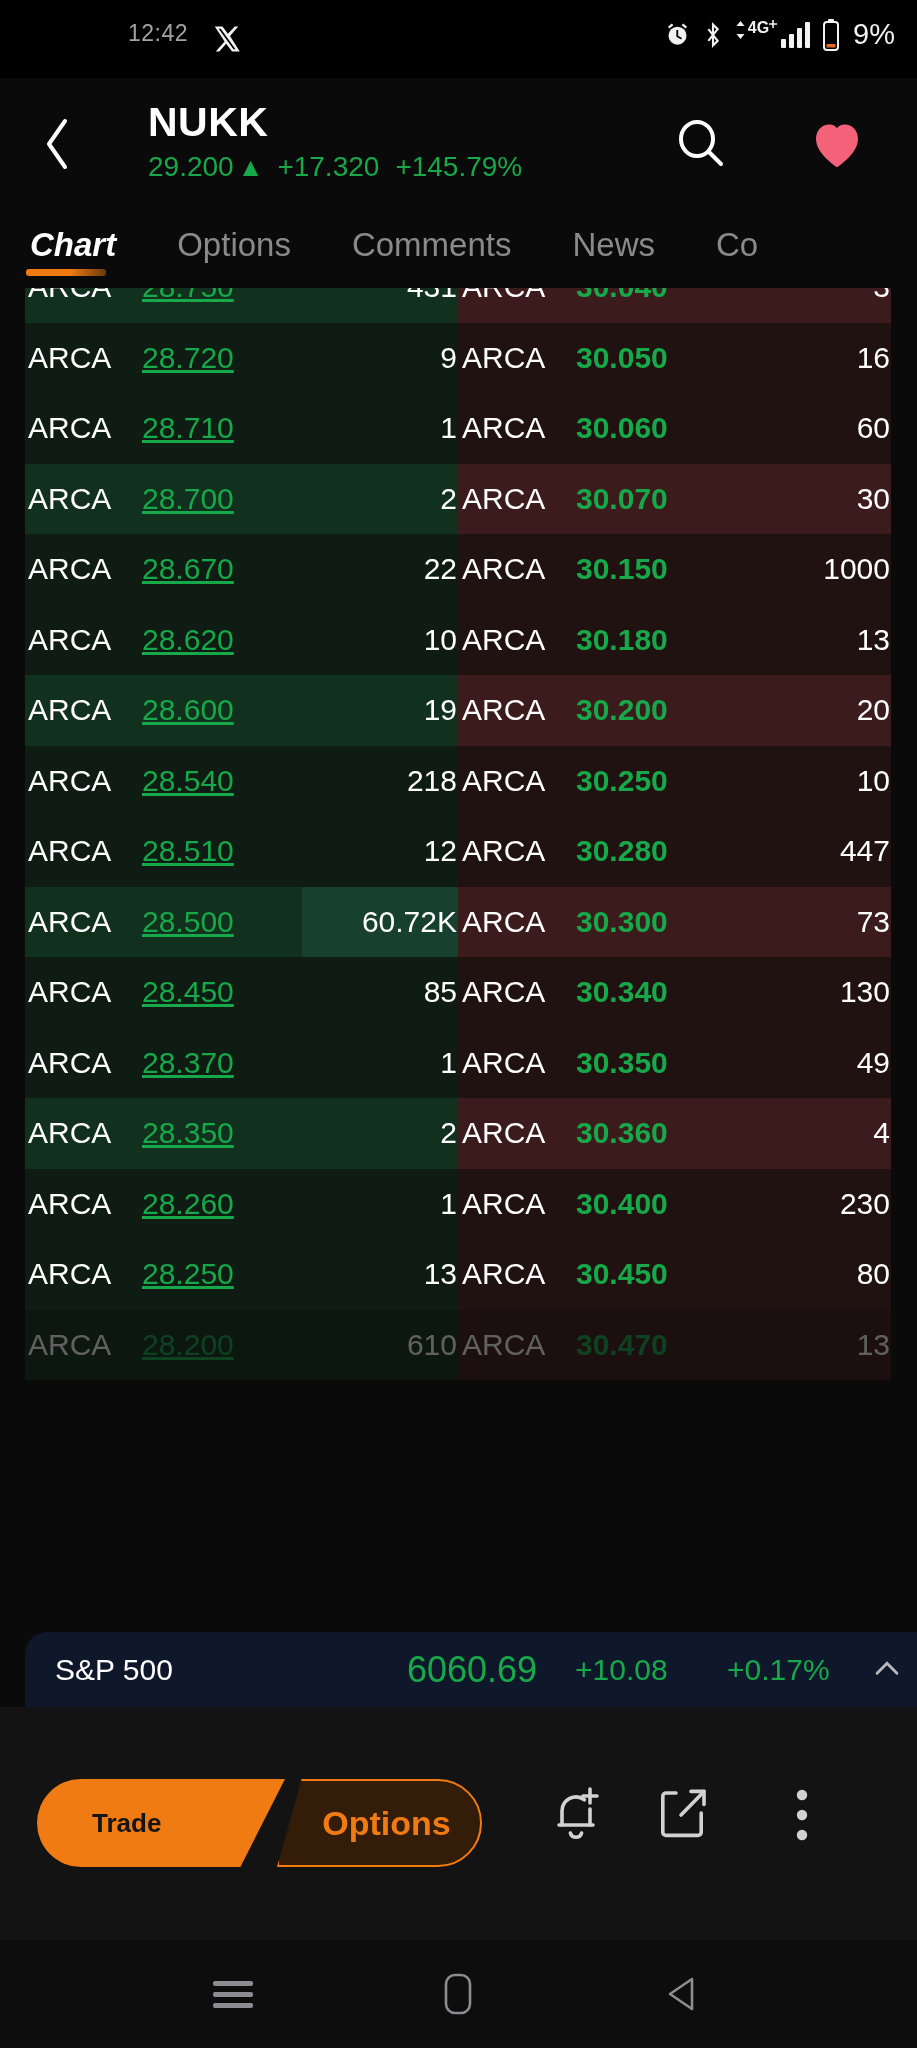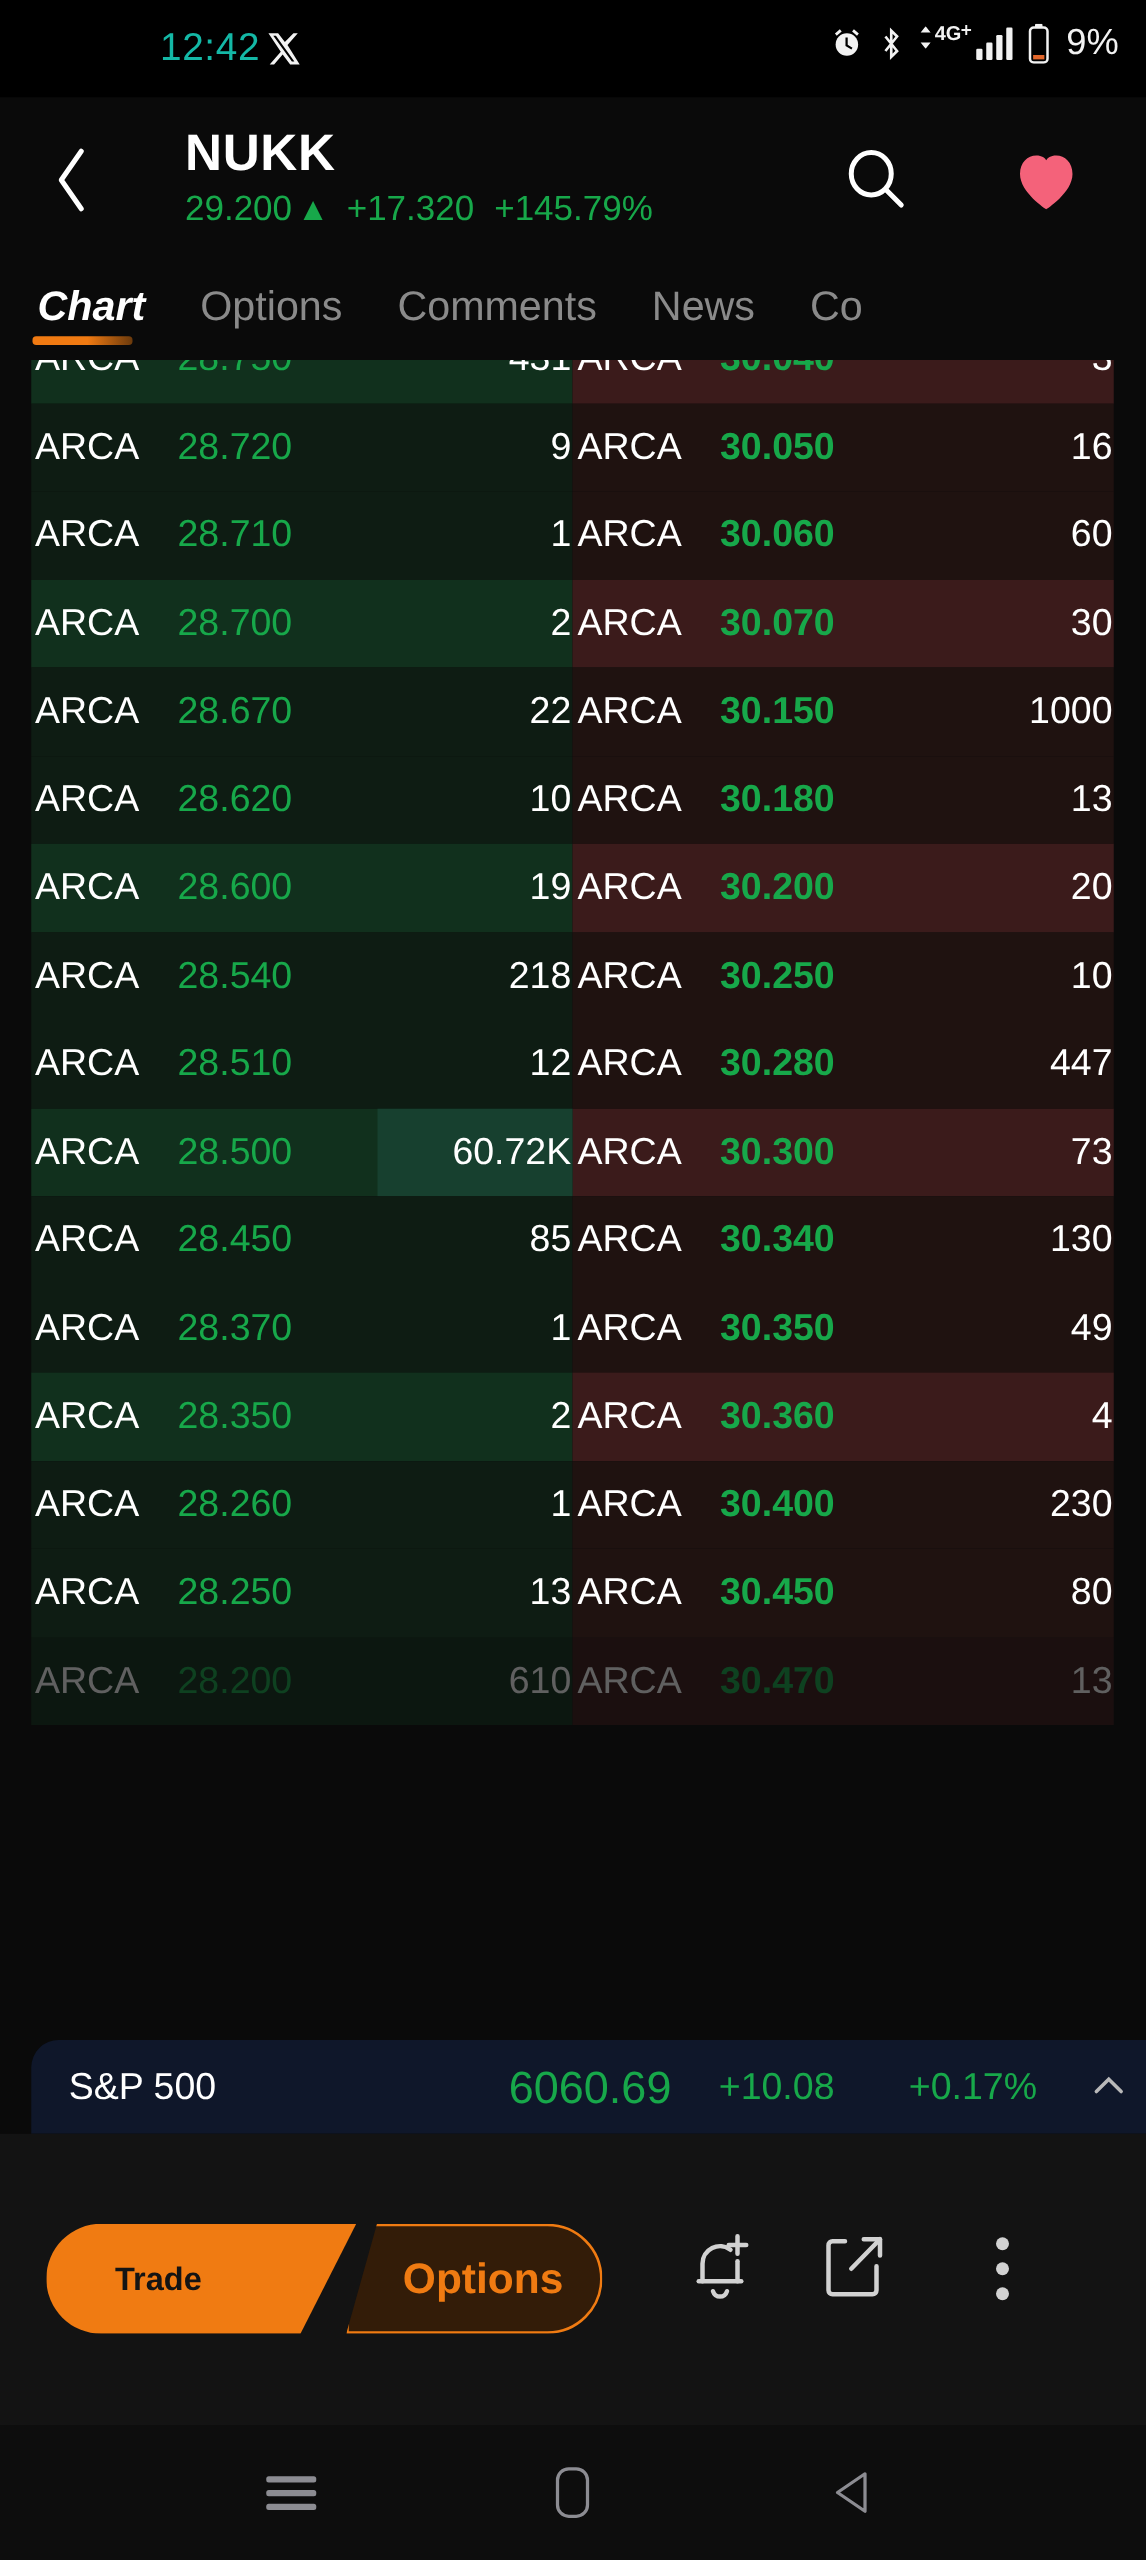--- a/index.html
+++ b/index.html
@@ -11,21 +11,21 @@
   }
   #app { position:relative; width:917px; height:2048px; background:#0a0a0a; }
 
   
   .statusbar{
     position:absolute; top:0; left:0; width:917px; height:78px;
     background:#000; display:flex; align-items:center;
   }
   .sb-time{
     position:absolute; left:128px; top:20px;
-    color:#14b8a6; font-size:31px; letter-spacing:.5px;
+    color:#a3a3a3; font-size:23px; letter-spacing:.5px;
   }
   .sb-x{ position:absolute; left:212px; top:24px; color:#f2f2f2; }
   .sb-right{
     position:absolute; right:22px; top:18px;
     display:flex; align-items:center; gap:11px;
   }
   .sb-right svg{ display:block; }
   .sb-batt{ color:#f2f2f2; font-size:29px; margin-left:1px; }
   .net-wrap{ display:flex; align-items:flex-end; gap:2px; }
   .net-label{ color:#f2f2f2; font-size:16px; font-weight:bold; line-height:1;
@@ -56,21 +56,21 @@
   .q-arrow{ color:#17a84a; font-size:26px; margin:0 2px 0 4px; }
   .q-chg{ color:#17a84a; margin-left:12px; }
   .q-pct{ color:#17a84a; margin-left:16px; }
   .search-btn{ position:absolute; right:188px; top:38px; cursor:pointer; }
   .fav-btn{ position:absolute; right:52px; top:40px; cursor:pointer; }
 
   
   .tabs{
     position:absolute; top:212px; left:0; width:917px; height:78px;
     background:#0a0a0a; display:flex; align-items:center;
-    padding-left:30px; gap:44px; overflow:hidden; white-space:nowrap;
+    padding-left:30px; gap:61px; overflow:hidden; white-space:nowrap;
   }
   .tab{
     position:relative; color:#8a8a8a; font-size:33px; cursor:pointer;
     padding-bottom:12px; flex:0 0 auto;
   }
   .tab.active{ color:#ffffff; font-weight:bold; font-style:italic; }
   .tab.active::after{
     content:""; position:absolute; left:-4px; right:10px; bottom:0; height:7px;
     background:linear-gradient(90deg,#f07a12 0%,#f07a12 55%,#6b3a0c 100%);
     border-radius:3px;
@@ -91,21 +91,21 @@
   .row.dim    .bar-bid{ background:#0e1c13; }
   .row.dim    .bar-ask{ background:#1f1210; }
   .hl-size{ position:absolute; top:0; bottom:0; background:#17402f; }
 
   .cells{ position:absolute; inset:0; display:flex; align-items:center; }
   .c-venue{ position:absolute; color:#ffffff; font-size:30px; }
   .c-price{ position:absolute; color:#17a84a; font-size:30px; }
   .c-size { position:absolute; color:#ffffff; font-size:30px; text-align:right; }
 
   .bid-venue{ left:28px; }
-  .bid-price{ left:142px; }
+  .bid-price{ left:142px;text-decoration:underline; }
   .bid-size { right:460px; width:210px; }
   .ask-venue{ left:462px; }
   .ask-price{ left:576px;font-weight:bold; }
   .ask-size { right:27px; width:210px; }
 
   
   .ticker{
     position:absolute; left:0; bottom:341px; width:917px; height:75px;
     background:#0f172a;
     border-top-left-radius:22px; border-top-right-radius:22px;

